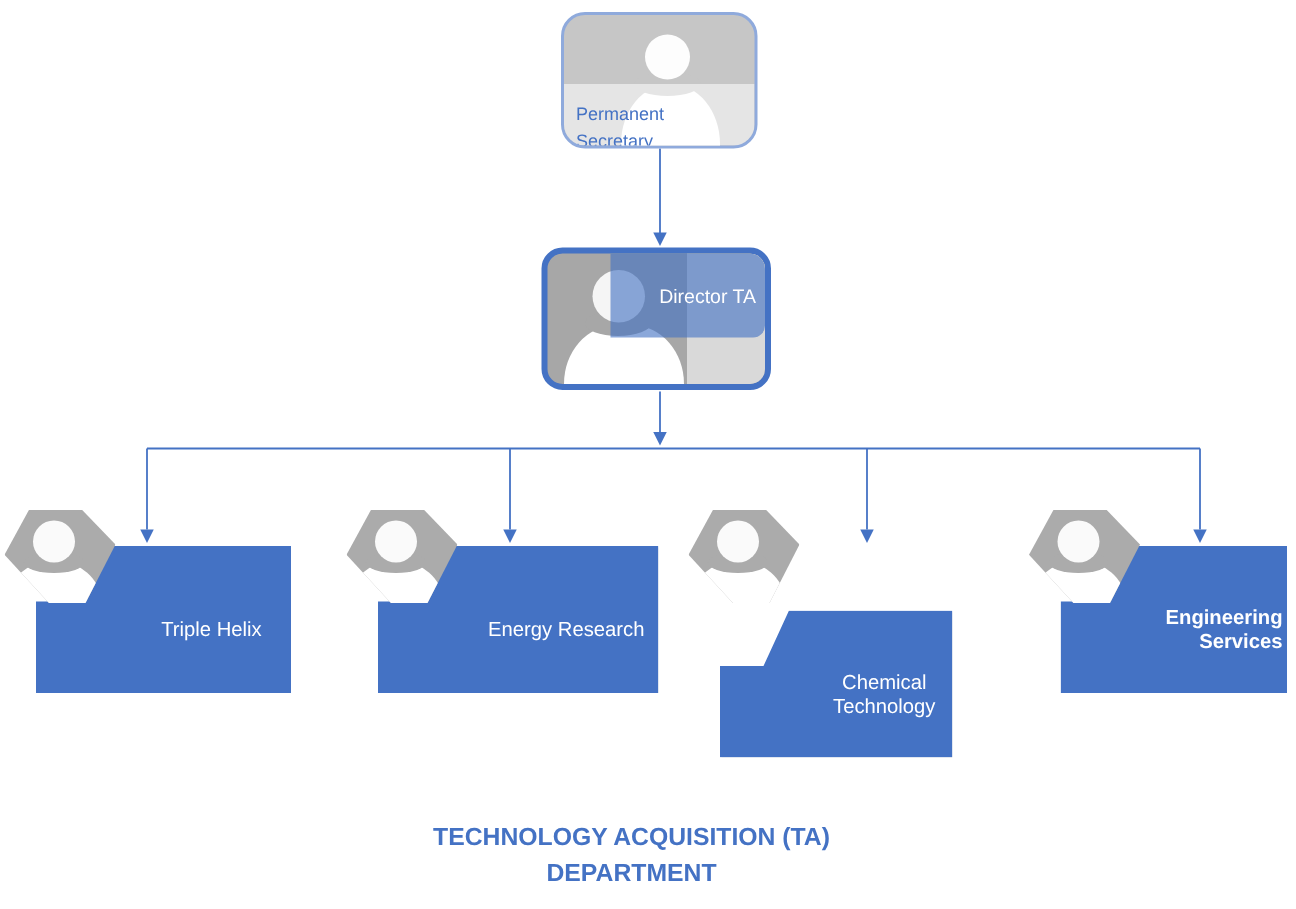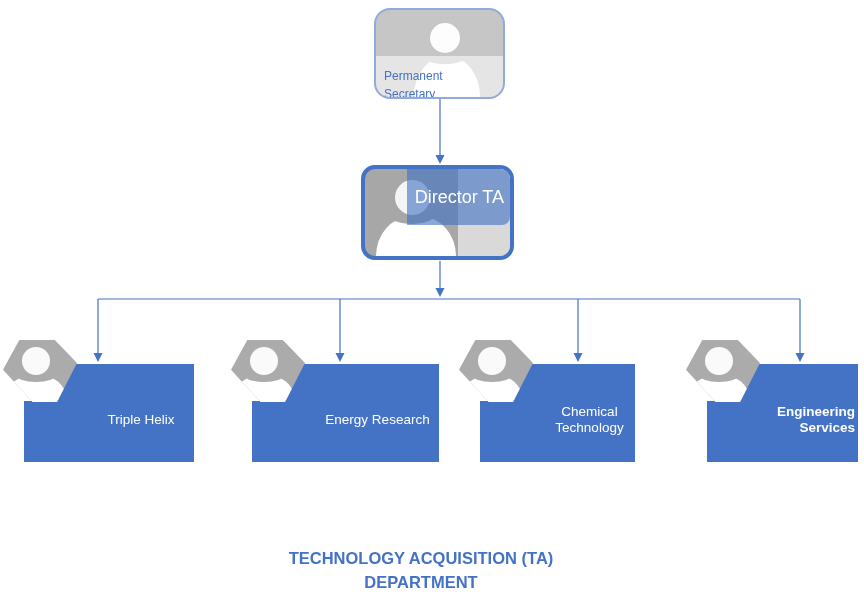--- a/index.html
+++ b/index.html
@@ -43,33 +43,33 @@
   .dir-light{position:absolute;left:93px;top:0;width:52px;height:87px;background:var(--panel-light);}
   .dir-box .p-body{position:absolute;left:11px;top:48px;width:80px;height:39px;background:#fff;border-radius:40px 40px 0 0/46px 46px 0 0;}
   .dir-box .p-collar{position:absolute;left:25px;top:38px;width:44px;height:17px;background:var(--photo-gray);border-radius:50%;}
   .dir-box .p-head{position:absolute;left:30px;top:11px;width:35px;height:35px;background:#F5F5F5;border-radius:50%;}
   .dir-overlay{
     position:absolute;left:42px;top:0;width:103px;height:56px;
     background:var(--overlay-blue);border-radius:0 10px 8px 0;
     display:flex;align-items:center;justify-content:flex-end;
     padding-right:6px;box-sizing:border-box;
   }
-  .dir-overlay span{color:var(--label-white);font-size:18px;white-space:nowrap;}
+  .dir-overlay span{color:var(--label-white);font-size:13px;white-space:nowrap;}
 
   
   .dept{
     position:absolute;top:364px;height:98px;background:var(--box-fill,#4472C4);
     background:var(--accent-blue);
     clip-path:polygon(46px 0,100% 0,100% 100%,0 100%,0 37px,29px 37px);
     filter:drop-shadow(1px 1px 0 #CBCBCB);
     z-index:2;
   }
   .d1{left:24px;width:170px;}
   .d2{left:252px;width:187px;}
-  .d3{left:480px;width:155px;}
+  .d3{left:480px;width:155px;margin-top:43px;}
   .d4{left:707px;width:151px;}
   .dept-label{
     position:absolute;inset:0;display:flex;align-items:center;
     padding:14px 6px 0 70px;box-sizing:border-box;
   }
   .dept-label span{
     flex:1;text-align:center;color:var(--label-white);
     font-size:13.5px;line-height:16px;
   }
   .d4 .dept-label span{font-weight:bold;text-align:right;padding-right:20px;}

